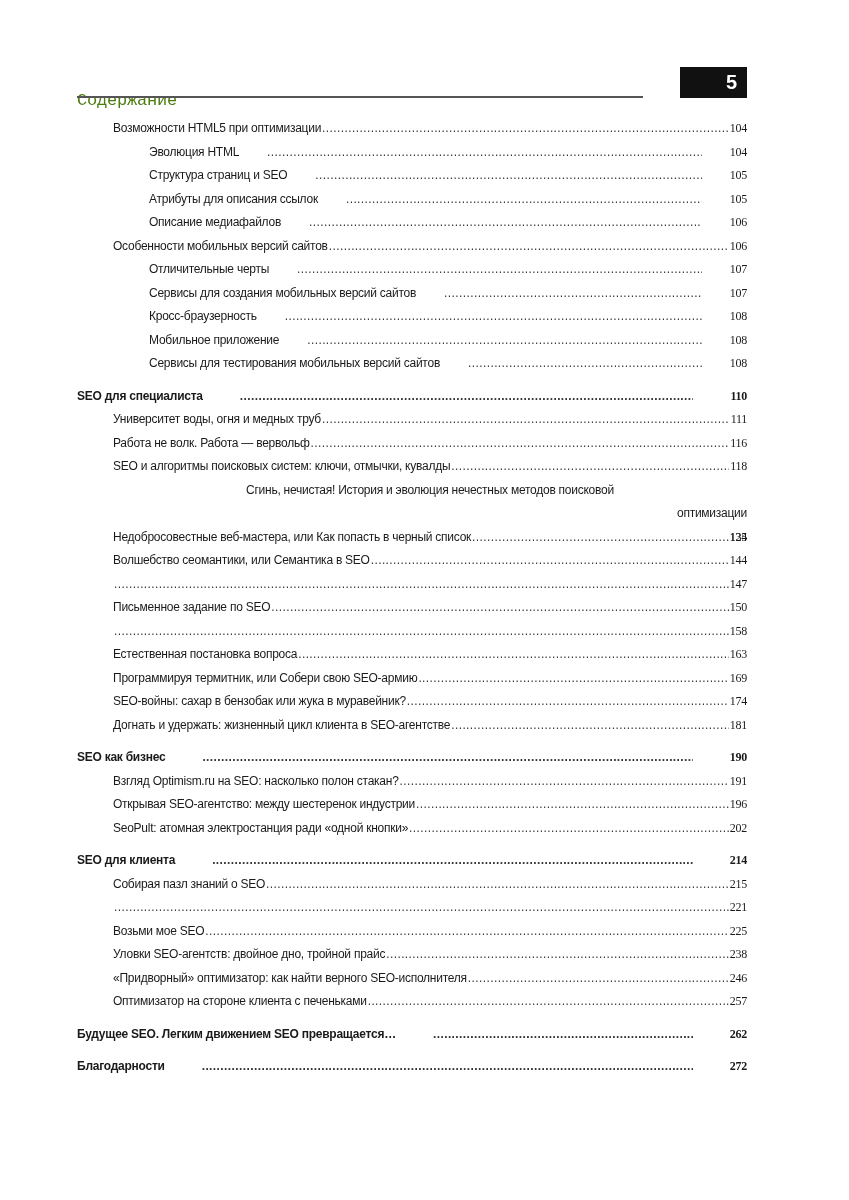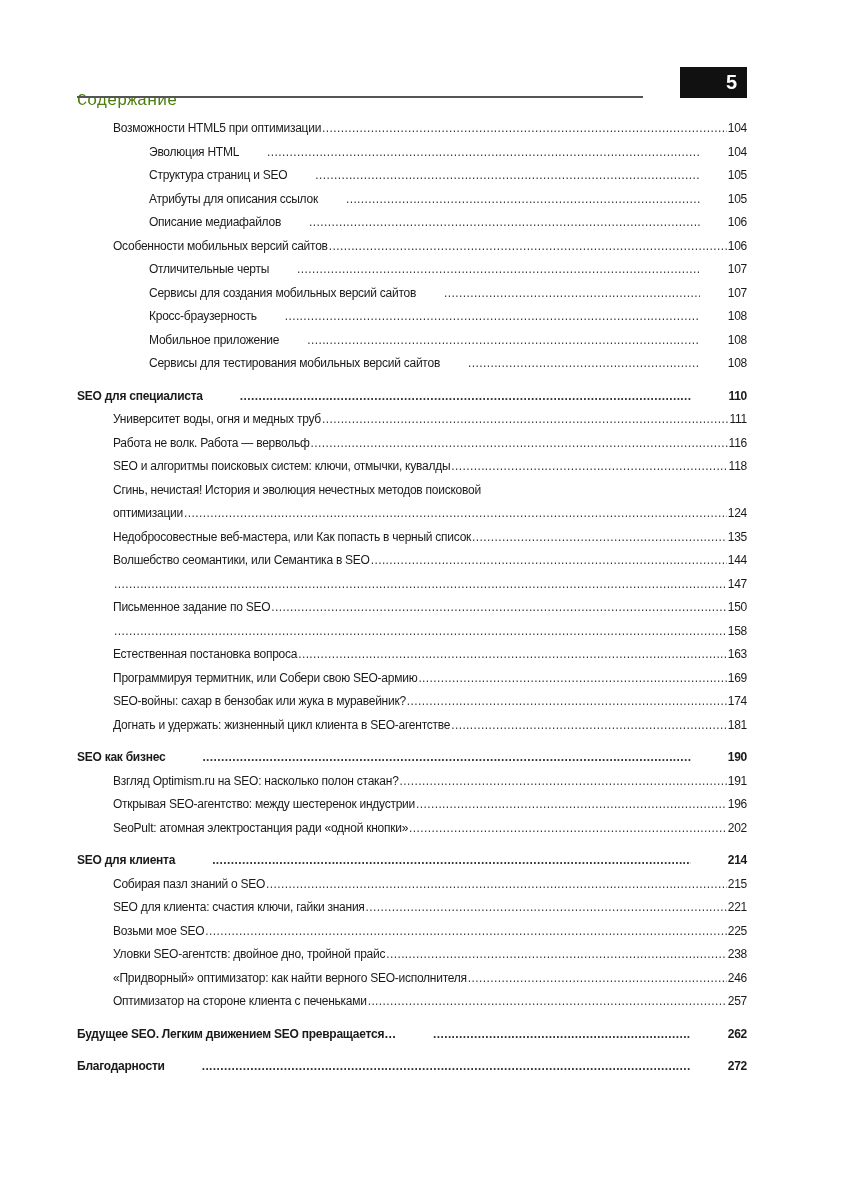--- a/index.html
+++ b/index.html
@@ -11,24 +11,24 @@
               color:#fff; font-weight:bold; font-size:20px; text-align:right; box-sizing:border-box; padding-right:10px; line-height:31px; }
   .toc { position:absolute; left:77px; top:117px; width:670px; }
   .row { display:flex; align-items:flex-end; font-size:12px; line-height:23.5px; height:23.5px; letter-spacing:-0.25px; }
   .row.l1 { padding-left:36px; }
   .row.l2 { padding-left:72px;gap:27px; }
   .row.section { font-weight:bold; margin-top:9px;gap:36px; }
   .row.section.first { margin-top:9px; }
   .row .t { white-space:nowrap; }
   .row .dots { flex:1; overflow:hidden; white-space:nowrap; margin:0 1px; color:#333; }
   .row .dots::after { content:"........................................................................................................................................................................................................................"; letter-spacing:0.4px; }
-  .row .p { white-space:nowrap; }
-  .row.wrap { height:auto; display:block; }
+  .row .p { white-space:nowrap;font-family:Liberation Serif, serif; }
+  .row.wrap { height:auto; display:block;text-align:center; }
   .row.wrap .line1 { display:block; height:23.5px; }
-  .row.wrap .line2 { display:flex; align-items:flex-end; height:23.5px; }
+  .row.wrap .line2 { display:flex; align-items:flex-end; height:23.5px;flex-direction:column; }
 </style>
 </head>
 <body>
 
 <div>
   <div class="header-title">Содержание</div>
   <div class="header-rule"></div>
   <div class="page-box">
     <span>5</span>
   </div>
@@ -185,21 +185,20 @@
       <span class="t">SEO для клиента</span>
       <span class="dots"></span>
       <span class="p">214</span>
     </div>
     <div class="row l1">
       <span class="t">Собирая пазл знаний о SEO</span>
       <span class="dots"></span>
       <span class="p">215</span>
     </div>
     <div class="row l1">
-      <span class="t">SEO для клиента: счастия ключи, гайки знания</span>
       <span class="dots"></span>
       <span class="p">221</span>
     </div>
     <div class="row l1">
       <span class="t">Возьми мое SEO</span>
       <span class="dots"></span>
       <span class="p">225</span>
     </div>
     <div class="row l1">
       <span class="t">Уловки SEO-агентств: двойное дно, тройной прайс</span>

